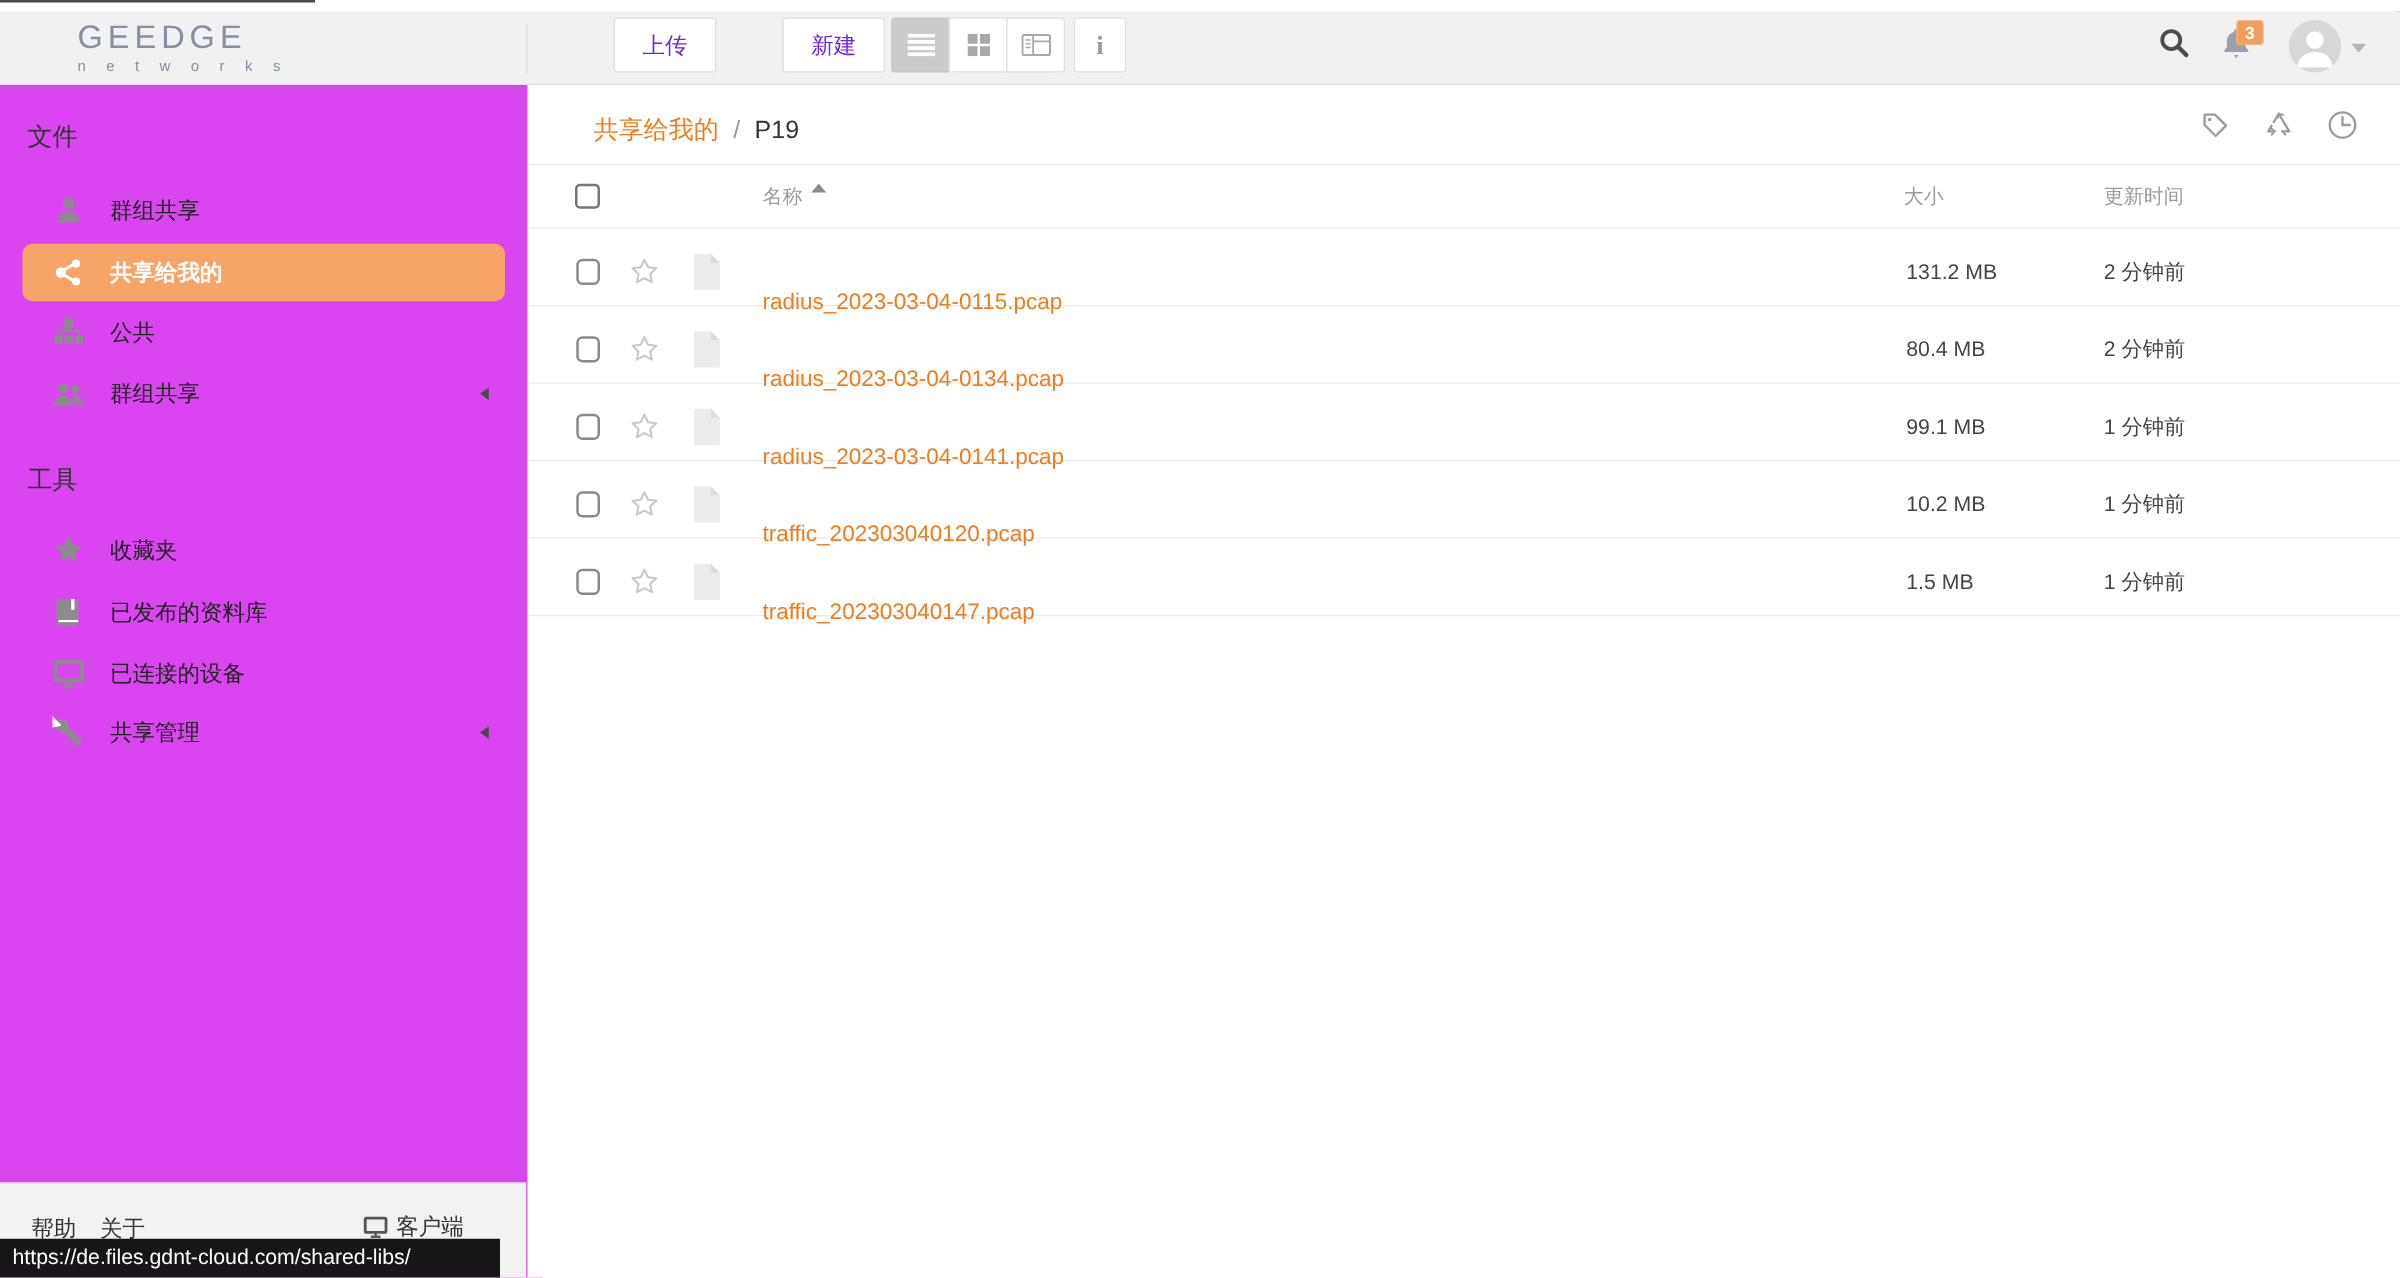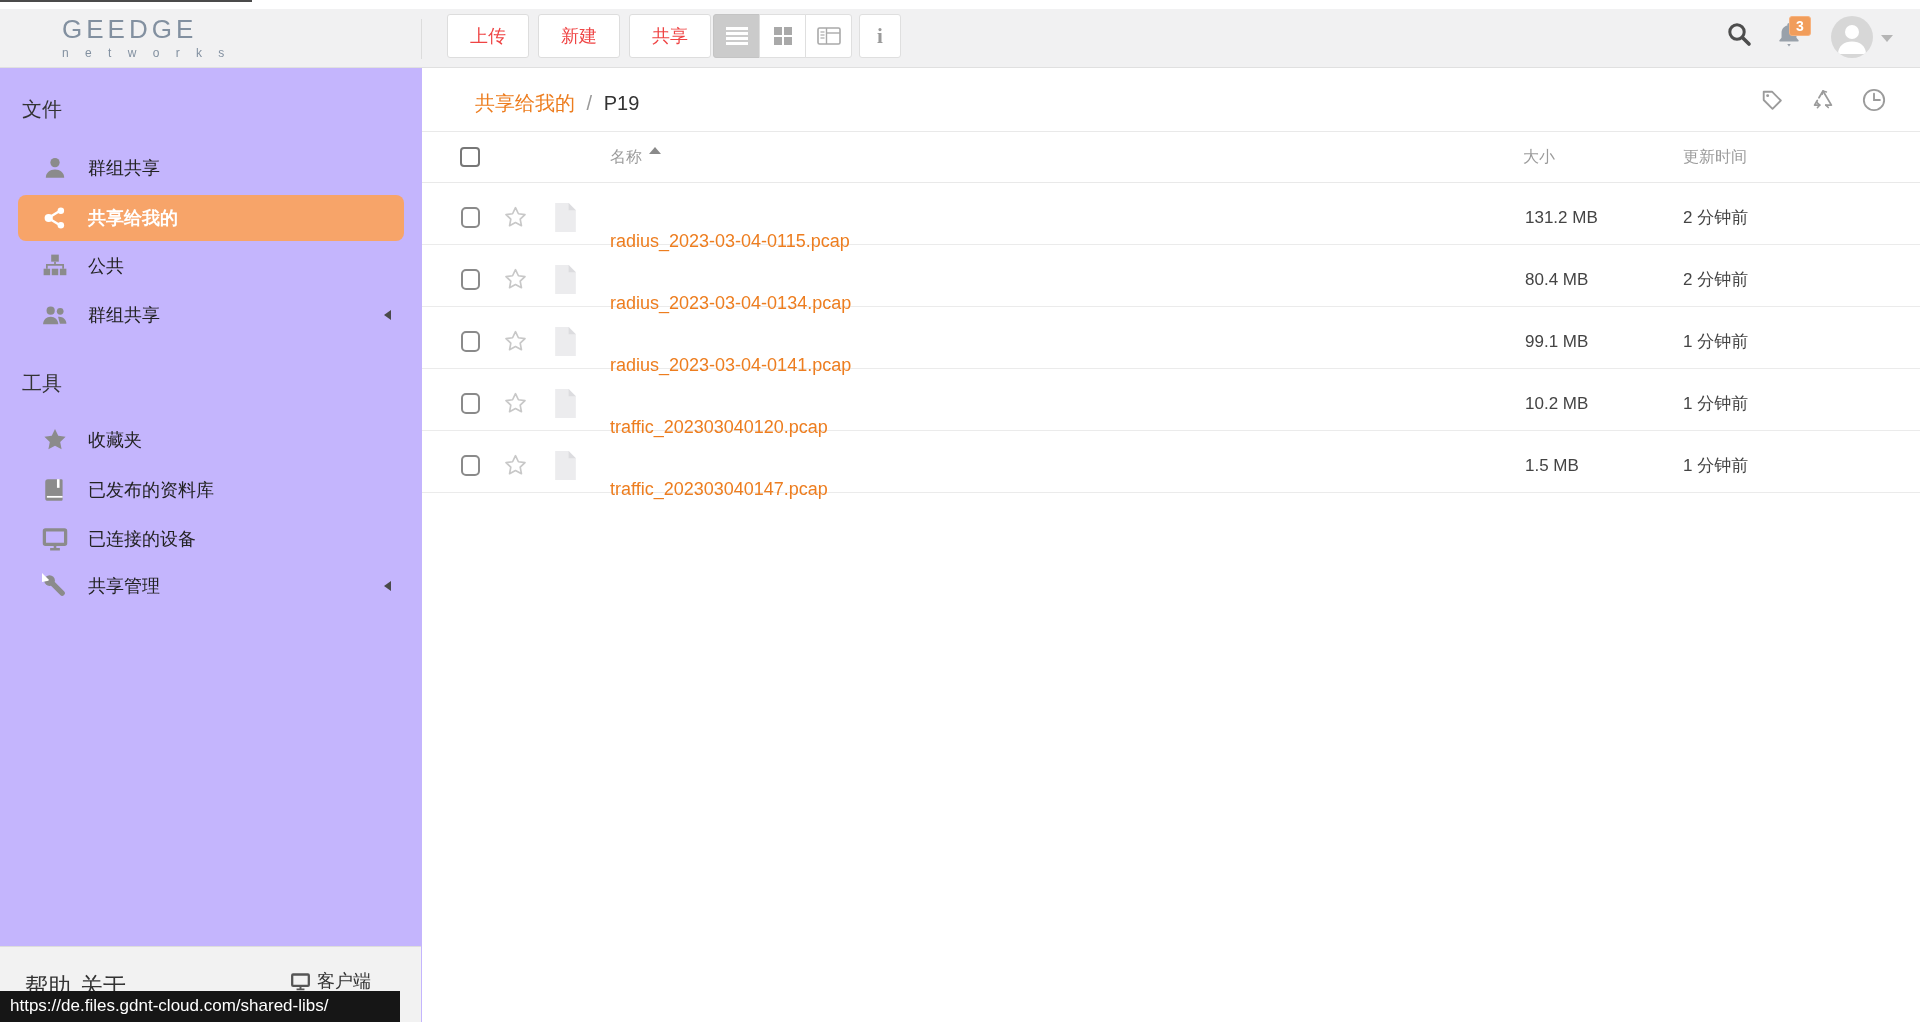--- a/index.html
+++ b/index.html
@@ -14,21 +14,21 @@
   
   .header { position:absolute; left:0; top:9px; width:1920px; height:59px;
     background:#f1f1f2; border-bottom:1px solid #e0e0e0; }
   .logo { position:absolute; left:62px; top:7px; color:#8290a0; line-height:1; }
   .logo .l1 { font-size:26px; letter-spacing:4px; font-weight:400; }
   .logo .l2 { font-size:12px; letter-spacing:6.5px; margin-top:5px; }
   .hdr-divider { position:absolute; left:421px; top:10px; width:1px; height:40px; background:#dcdcdc; }
 
   .toolbar { position:absolute; left:447px; top:5px; display:flex; gap:9px; }
   .btn { height:44px; min-width:82px; padding:0 18px; background:#fff; border:1px solid #ddd;
-    border-radius:3px; font-size:18px; color:#ef4444; display:flex; align-items:center; justify-content:center; }
+    border-radius:3px; font-size:18px; color:#6d28d9; display:flex; align-items:center; justify-content:center;margin-left:44px; }
 
   .viewgroup { position:absolute; left:713px; top:5px; display:flex; }
   .vbtn { width:47px; height:44px; background:#fff; border:1px solid #dfdfdf; margin-left:-1px;
     display:flex; align-items:center; justify-content:center; }
   .vbtn:first-child { margin-left:0; border-radius:3px 0 0 3px; }
   .vbtn:last-child  { border-radius:0 3px 3px 0; }
   .vbtn.active { background:#cbcbcb; border-color:#c4c4c4; }
   .ibtn { position:absolute; left:859px; top:5px; width:42px; height:44px; background:#fff;
     border:1px solid #dfdfdf; border-radius:3px; display:flex; align-items:center; justify-content:center;
     font-family:"Liberation Serif","DejaVu Serif",serif; font-weight:bold; font-size:21px; color:#9a9a9a; }
@@ -36,35 +36,35 @@
   .bell-wrap { position:absolute; left:1775px; top:11px; }
   .badge { position:absolute; left:1789px; top:7px; min-width:22px; height:20px; padding:0 4px;
     background:#f19d5b; border:1px solid #f7b27e; border-radius:3px; color:#fff; font-size:14px;
     font-weight:bold; display:flex; align-items:center; justify-content:center; }
   .avatar { position:absolute; left:1831px; top:7px; width:42px; height:42px; border-radius:50%;
     background:#d7d7d7; overflow:hidden; }
   .chev-down { position:absolute; left:1881px; top:26px; width:0; height:0;
     border-left:6px solid transparent; border-right:6px solid transparent; border-top:7px solid #b5b5b5; }
 
   
-  .sidebar { position:absolute; left:0; top:68px; width:434px; height:954px; background:#c4b5fd;
+  .sidebar { position:absolute; left:0; top:68px; width:434px; height:954px; background:#d946ef;
     border-right:1px solid #8b5cf6; }
   .sec-title { position:absolute; left:22px; font-size:20px; color:#333; }
   .side-item { position:absolute; left:0; width:421px; height:48px; display:flex; align-items:center; }
   .side-item .ic { position:absolute; left:42px; width:26px; height:26px; display:flex; align-items:center; justify-content:center; }
   .side-item .lbl { position:absolute; left:88px; font-size:18px; color:#222; }
   .side-item.active-item { left:18px; width:386px; height:46px; background:#f7a469; border-radius:8px; }
   .side-item.active-item .ic { left:24px; }
   .side-item.active-item .lbl { left:70px; color:#fff; font-weight:bold; }
   .caret-left { position:absolute; left:384px; width:0; height:0;
     border-top:5px solid transparent; border-bottom:5px solid transparent; border-right:7px solid #4a4a4a; }
 
   .side-footer { position:absolute; left:0; top:878px; width:421px; height:76px;
     background:#f2f2f2; border-top:1px solid #dddddd; }
-  .foot-link { position:absolute; top:24px; font-size:23px; color:#333; }
+  .foot-link { position:absolute; top:24px; font-size:18px; color:#333; }
   .client { position:absolute; left:290px; top:22px; display:flex; align-items:center; gap:6px;
     font-size:18px; color:#333; }
 
   .statusbar { position:absolute; left:0; top:991px; width:400px; height:31px; background:#161616;
     color:#fff; font-size:17px; line-height:30px; padding-left:10px; white-space:nowrap; }
 
   
   .main { position:absolute; left:422px; top:68px; width:1498px; height:954px; background:#fff; }
   .breadcrumb { position:absolute; left:25px; top:22px; font-size:20px;margin-left:28px; }
   .breadcrumb .parent { color:#ed7d1f; }

